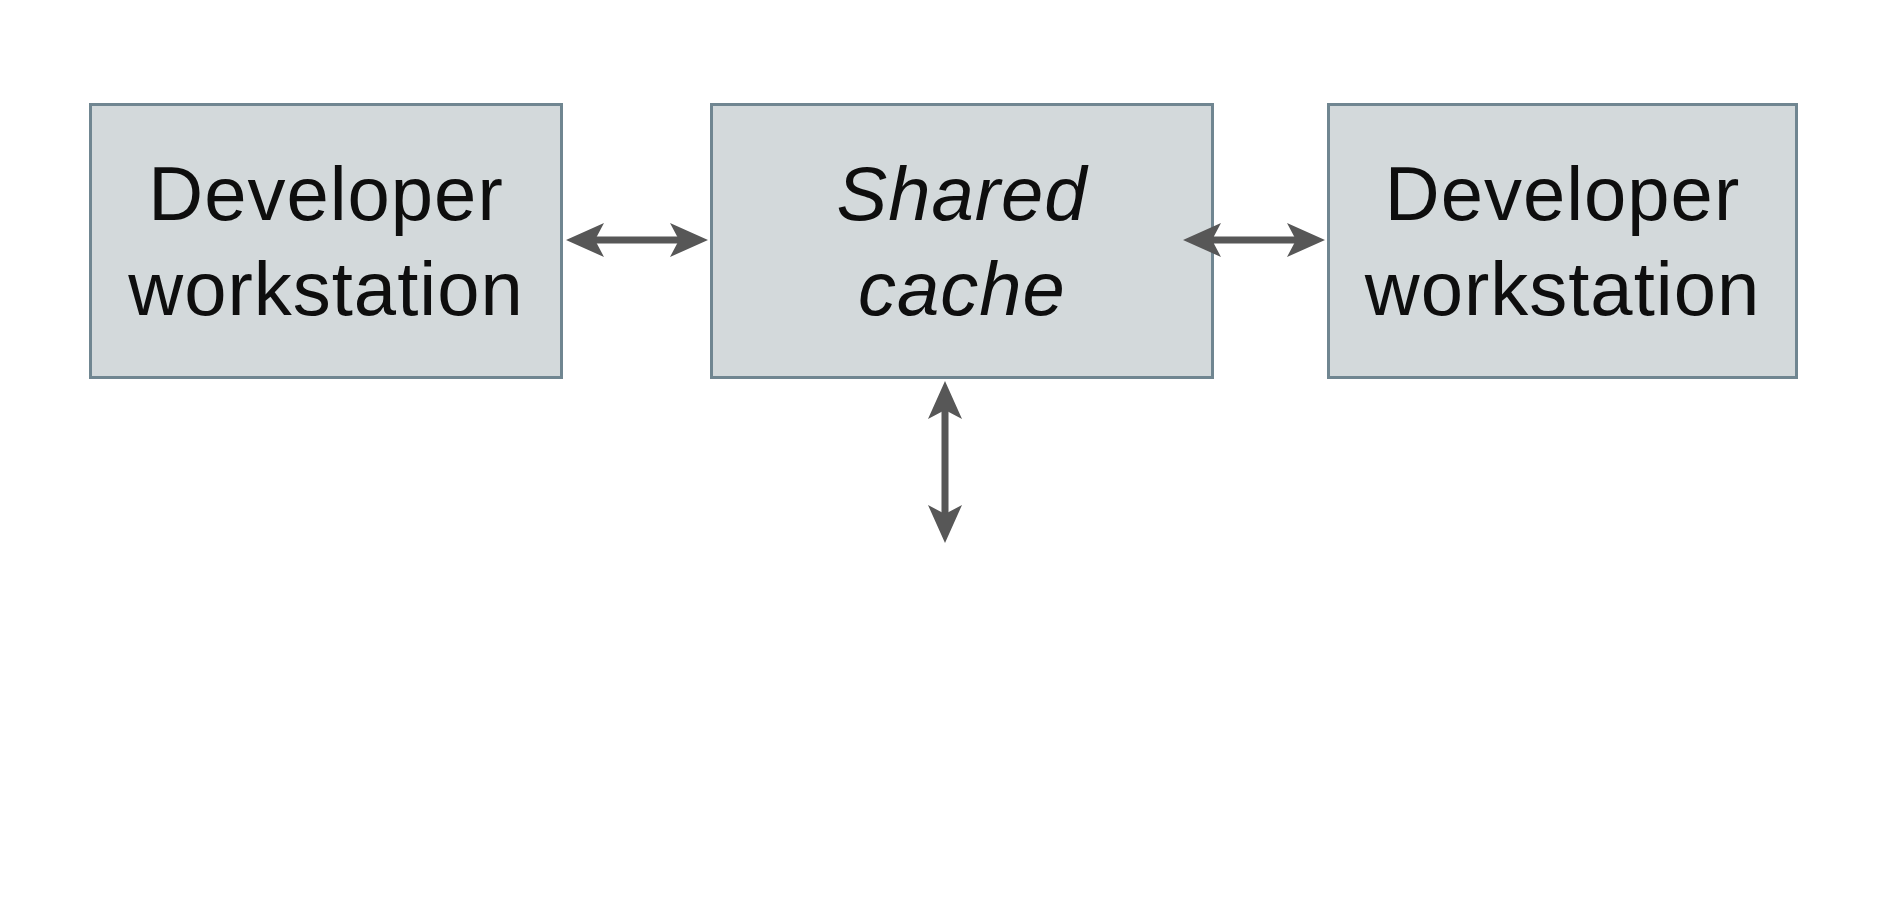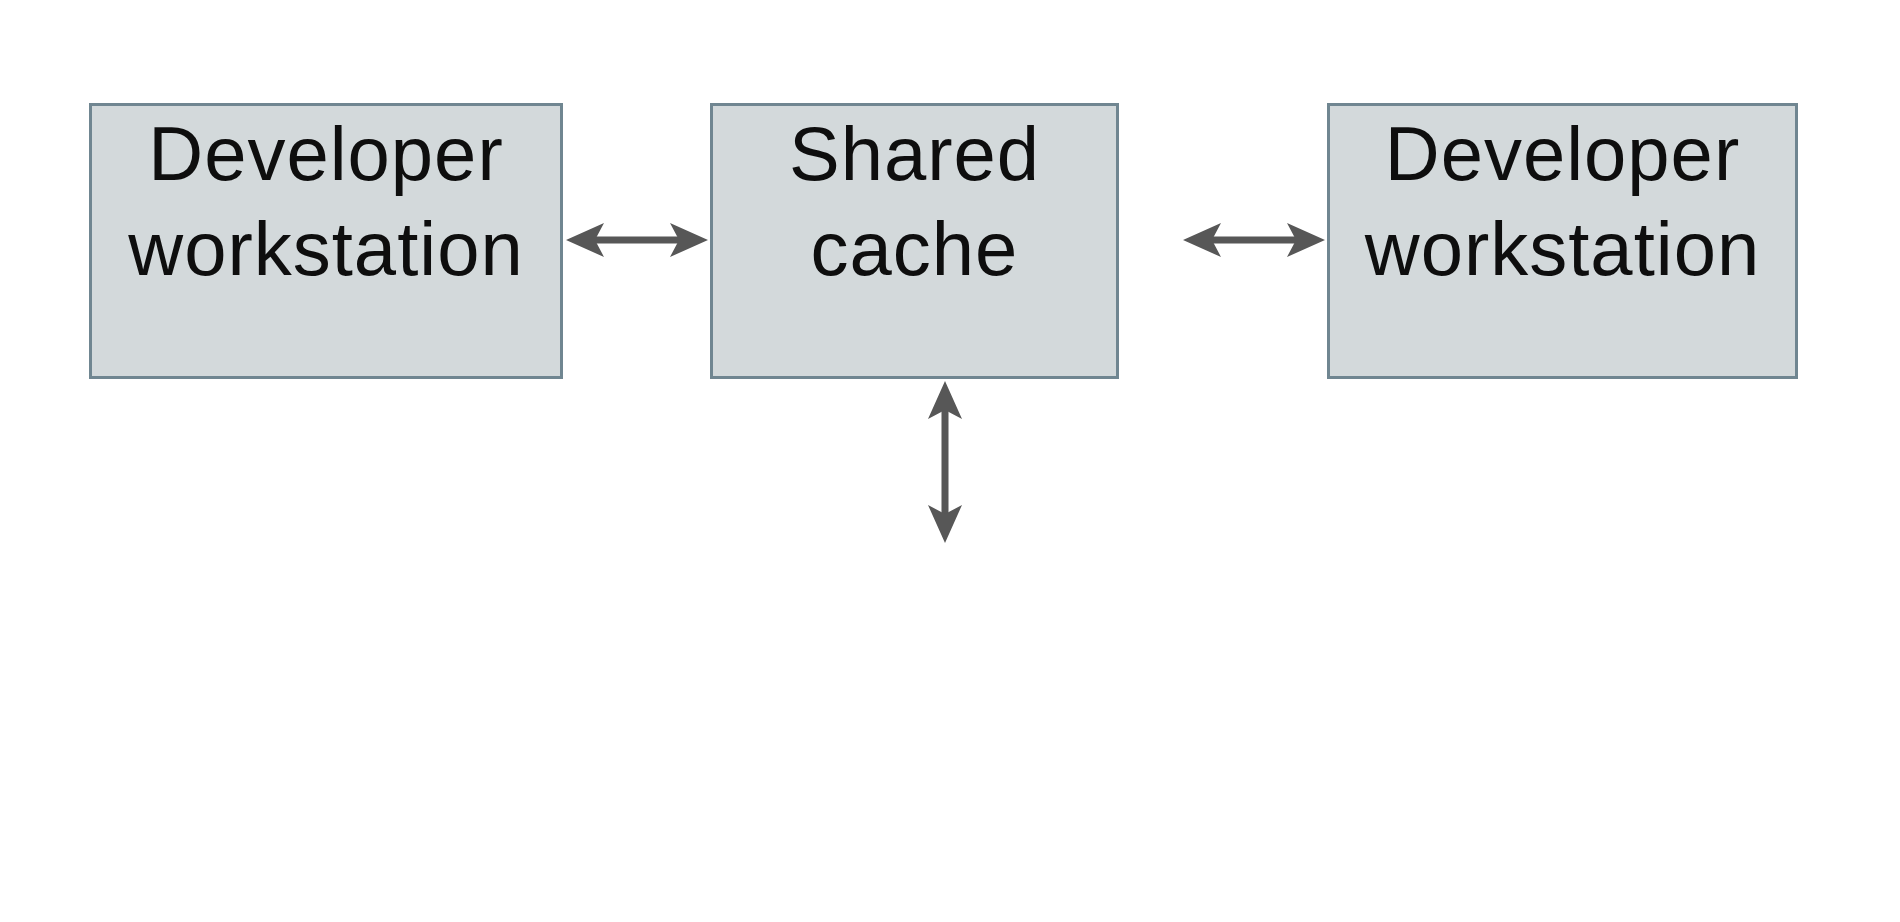--- a/index.html
+++ b/index.html
@@ -19,40 +19,40 @@
   .canvas {
     position: relative;
     width: 1900px; height: 922px;
     background: var(--background);
   }
   .node {
     position: absolute;
     background: var(--node-fill);
     border: 3px solid var(--node-border);
     display: flex;
-    align-items: flex-start;
+    align-items: center;
     justify-content: center;
     text-align: center;
   }
   .node-label {
     font-size: 76px;
     line-height: 1.25;
     letter-spacing: 1px;
     color: var(--text);
     white-space: pre-line;
   }
   .arrow {
     position: absolute;
     color: var(--arrow);
   }
   .arrow line { stroke: currentColor; }
   .arrow polygon { fill: currentColor; }
 
   .node-dev-left   { left: 89px;   top: 103px; width: 474px; height: 276px; }
-  .node-cache      { left: 710px;  top: 103px; width: 409px; height: 276px; }
+  .node-cache      { left: 710px;  top: 103px; width: 504px; height: 276px; font-style: italic; }
   .node-dev-right  { left: 1327px; top: 103px; width: 471px; height: 276px; }
   .node-ci         { left: 708px;  top: 545px; width: 474px; height: 276px; }
 
   .arrow-left      { left: 564px;  top: 218px; }
   .arrow-right     { left: 1181px; top: 218px; }
   .arrow-down      { left: 923px;  top: 379px; }
 </style>
 </head>
 <body>
 

